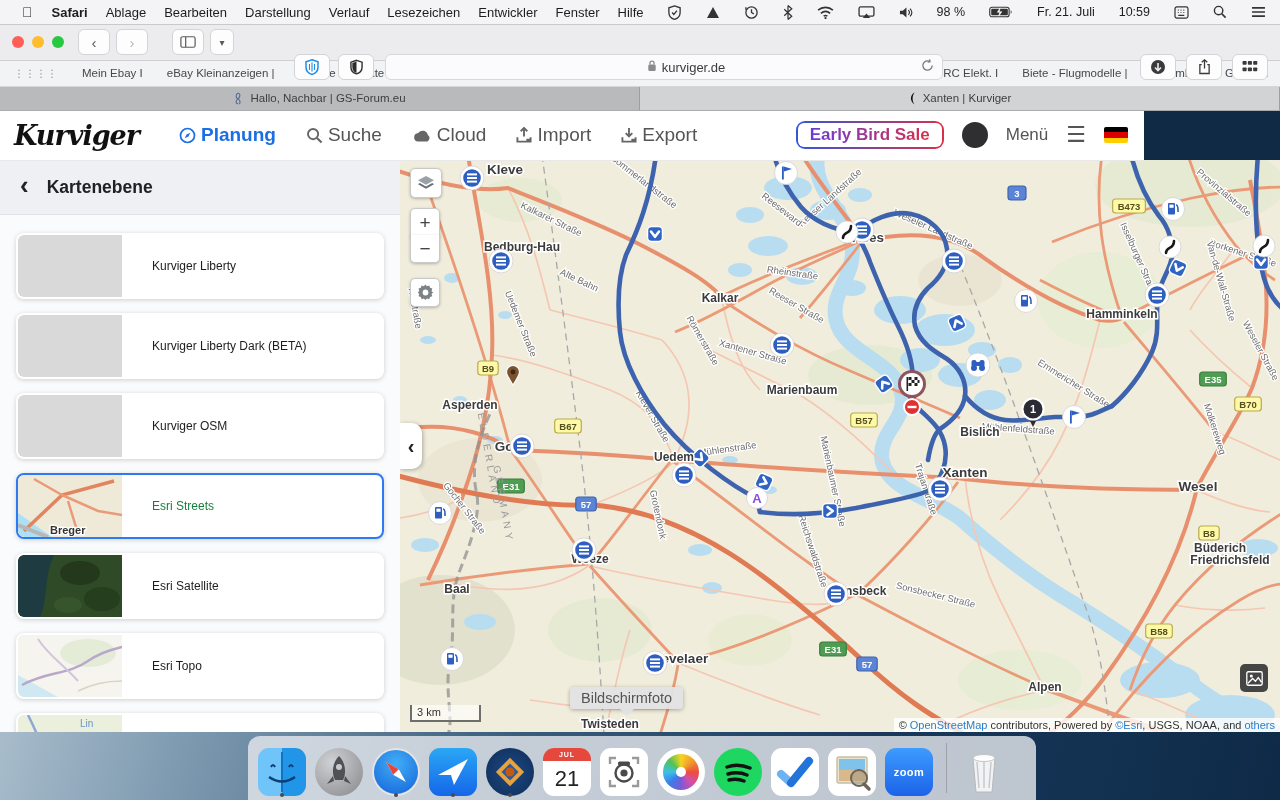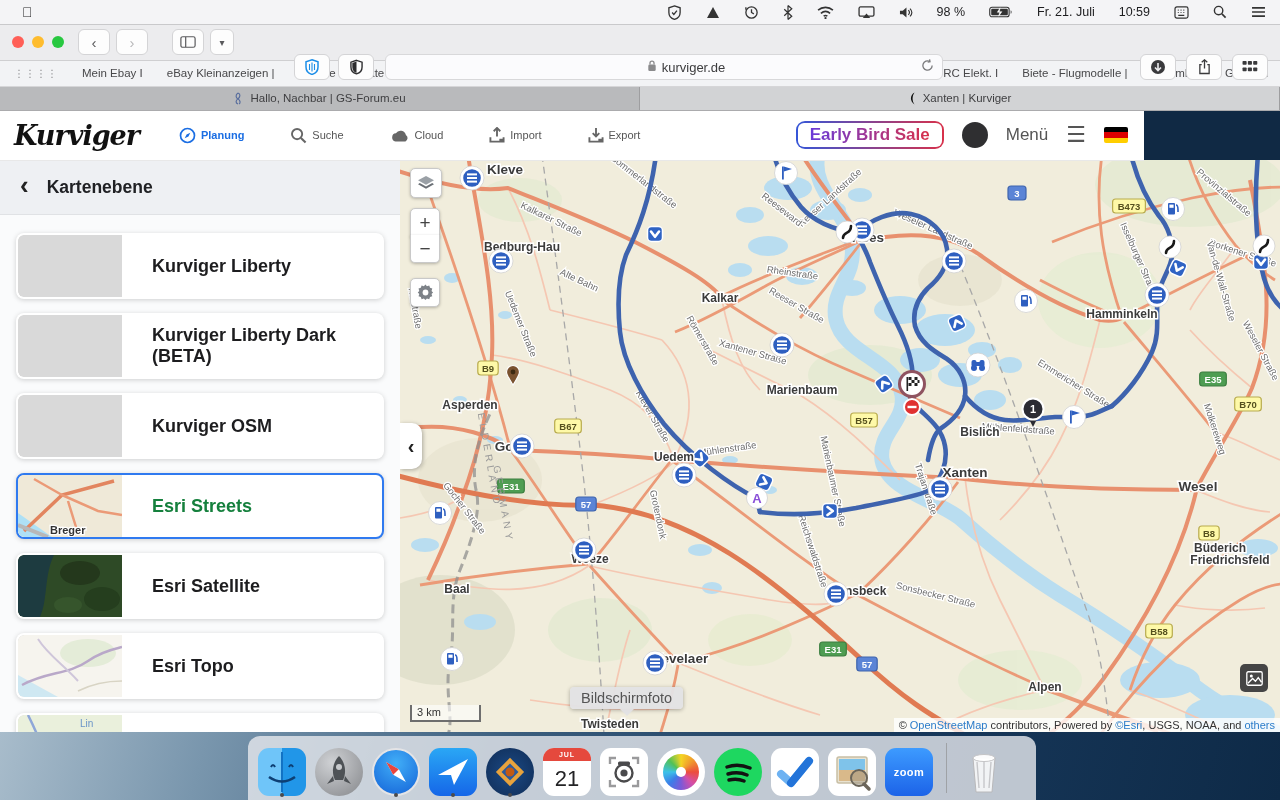--- a/index.html
+++ b/index.html
@@ -41,21 +41,21 @@
   .tabbar{position:absolute;left:0;top:86px;width:1280px;height:24px;background:#bfbfc1;display:flex;z-index:47;
           border-bottom:1px solid #ababad;}
   .tab{flex:1;display:flex;align-items:center;justify-content:center;gap:6px;font-size:11.5px;color:#3e3e40;
        background:#b9babc;border-right:1px solid #9e9ea0;overflow:hidden;}
   .tab.active{background:#d2d3d5;}
   .tab .fav{display:inline-flex;}
   
   .siteheader{position:absolute;left:0;top:110px;width:1144px;height:50px;background:#ffffff;
               border-bottom:1px solid #e8e8e8;display:flex;align-items:center;z-index:46;}
   .logo{font-family:"DejaVu Serif",serif;font-style:italic;font-weight:bold;font-size:27px;color:#111;padding:0 40px 0 14px;letter-spacing:-1px;}
-  .nav{display:flex;gap:46px;align-items:center;font-size:11px;color:#555;justify-content:center;}
+  .nav{display:flex;gap:30px;align-items:center;font-size:19px;color:#555;justify-content:center;}
   .nav-item{display:flex;align-items:center;gap:5px;}
   .nav-item svg{display:block;}
   .nav-item.active{color:#1b6ee3;font-weight:bold;}
   .hdr-right{margin-left:auto;display:flex;align-items:center;gap:18px;padding-right:16px;}
   .ebs{background:linear-gradient(90deg,#3556d8,#d8314a);padding:2px;border-radius:9px;}
   .ebs-in{background:#fff;border-radius:6px;padding:2px 12px;font-size:17px;font-weight:bold;}
   .ebs-in span{background:linear-gradient(90deg,#6a3bd8,#d8314a);-webkit-background-clip:text;background-clip:text;color:transparent;}
   .avatar{width:26px;height:26px;border-radius:50%;background:#2f2f31;}
   .menu-lbl{font-size:17px;color:#555;}
   .burger{font-size:22px;color:#555;line-height:10px;}
@@ -65,21 +65,21 @@
   .panel{position:absolute;left:0;top:160px;width:400px;height:572px;background:#fafbfc;overflow:hidden;z-index:40;}
   .panel-h{height:54px;background:#eef0f3;border-bottom:1px solid #e0e2e5;display:flex;align-items:center;}
   .panel-h .chev{font-size:26px;font-weight:bold;color:#222;padding:0 18px 4px 20px;}
   .panel-h .ttl{font-size:17.5px;font-weight:600;color:#202124;}
   .cards{padding:18px 16px 0 16px;}
   .card{width:364px;height:62px;background:#fff;border-radius:8px;margin-bottom:14px;display:flex;align-items:center;
         box-shadow:0 1px 5px rgba(0,0,0,.18);border:2px solid transparent;overflow:hidden;}
   .card.sel{border-color:#2f7af0;}
   .thumb{width:104px;height:62px;flex:none;border-radius:6px 0 0 6px;overflow:hidden;background:#d9d9d9;}
   .thumb svg{display:block;}
-  .cname{font-size:18px;font-weight:bold;color:#1d1d1f;padding-left:30px;}
+  .cname{font-size:12px;font-weight:normal;color:#1d1d1f;padding-left:30px;}
   .card.sel .cname{color:#15803d;}
   
   .map{position:absolute;left:400px;top:160px;width:880px;height:572px;background:#f1eddc;overflow:hidden;z-index:30;}
   .map svg.base{position:absolute;left:0;top:0;}
   .mapbtn{position:absolute;background:#fff;border:1px solid #c9c9c9;border-radius:5px;color:#444;
           display:flex;align-items:center;justify-content:center;box-shadow:0 1px 3px rgba(0,0,0,.25);}
   .collapse{position:absolute;left:0;top:263px;width:22px;height:46px;background:#fff;border-radius:0 10px 10px 0;
             box-shadow:1px 1px 4px rgba(0,0,0,.3);display:flex;align-items:center;justify-content:center;
             font-size:20px;font-weight:bold;color:#222;}
   .scalebar{position:absolute;left:10px;bottom:10px;width:62px;height:15px;background:rgba(255,255,255,.6);
@@ -116,20 +116,21 @@
            font-size:22px;color:#232325;}
   .zoomlbl{width:100%;height:100%;display:flex;align-items:center;justify-content:center;color:#fff;
            font-size:11px;font-weight:bold;letter-spacing:.5px;}
 </style>
 </head>
 <body>
 
 <div class="menubar">
   <div class="mb-left">
     <span class="mb-apple"></span>
+    <span id="menu-items"><span class="mb-item bold">Safari</span><span class="mb-item">Ablage</span><span class="mb-item">Bearbeiten</span><span class="mb-item">Darstellung</span><span class="mb-item">Verlauf</span><span class="mb-item">Lesezeichen</span><span class="mb-item">Entwickler</span><span class="mb-item">Fenster</span><span class="mb-item">Hilfe</span></span>
   </div>
   <div class="mb-right">
     <span class="mb-ic">
         <svg width="15" height="15" viewBox="0 0 16 16">
           <path d="M8,1 L14,3 V8 C14,12 11,14.5 8,15.3 C5,14.5 2,12 2,8 V3 Z" fill="none" stroke="#333" stroke-width="1.4"></path>
           <path d="M5.5,8 L7.3,10 L10.6,6" fill="none" stroke="#333" stroke-width="1.4"></path>
         </svg>
       </span>
     <span class="mb-ic">
         <svg width="14" height="13" viewBox="0 0 14 13">

